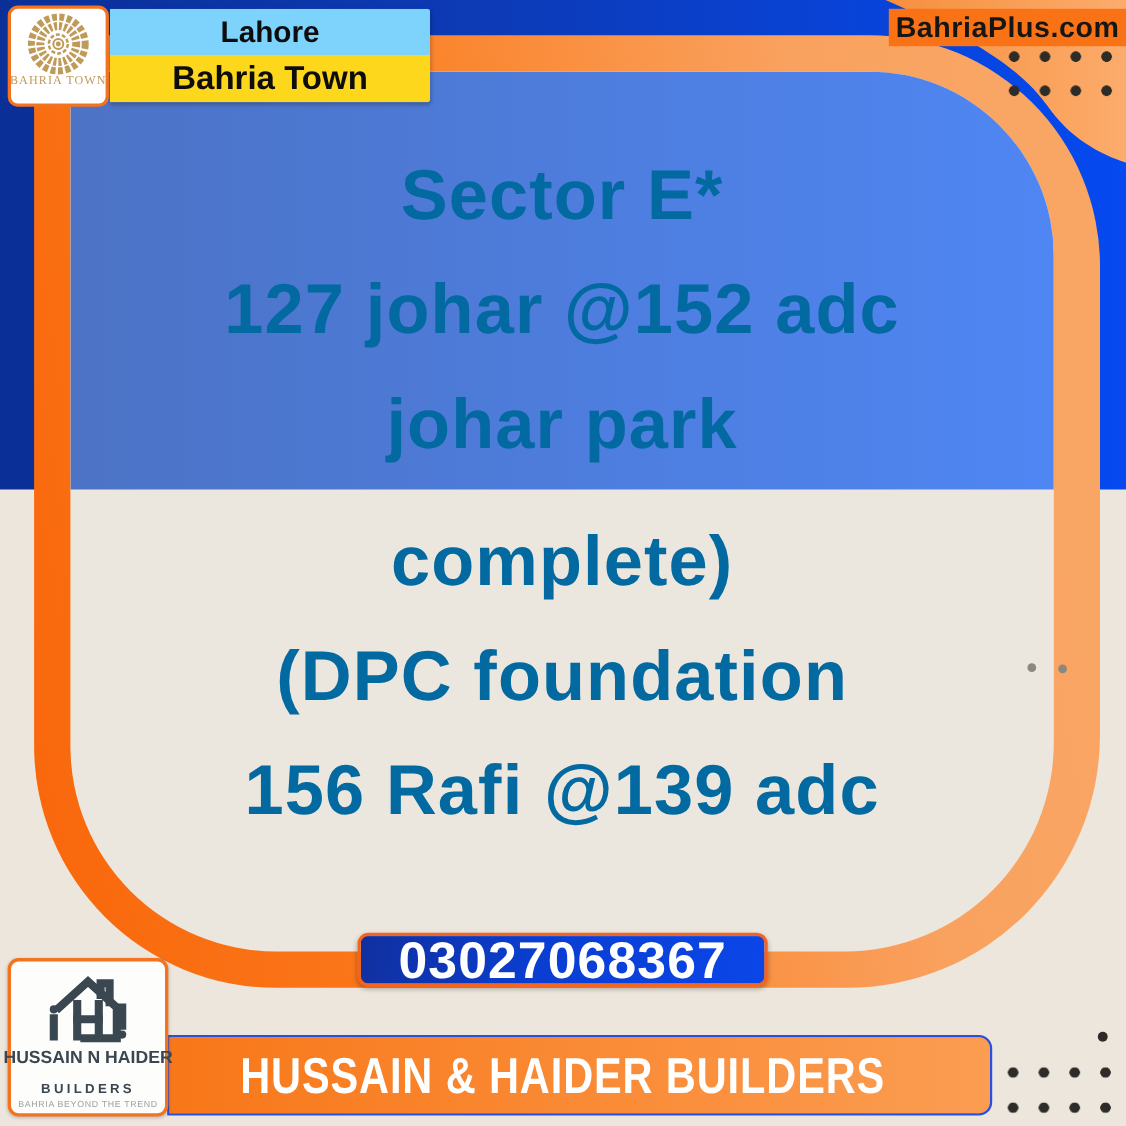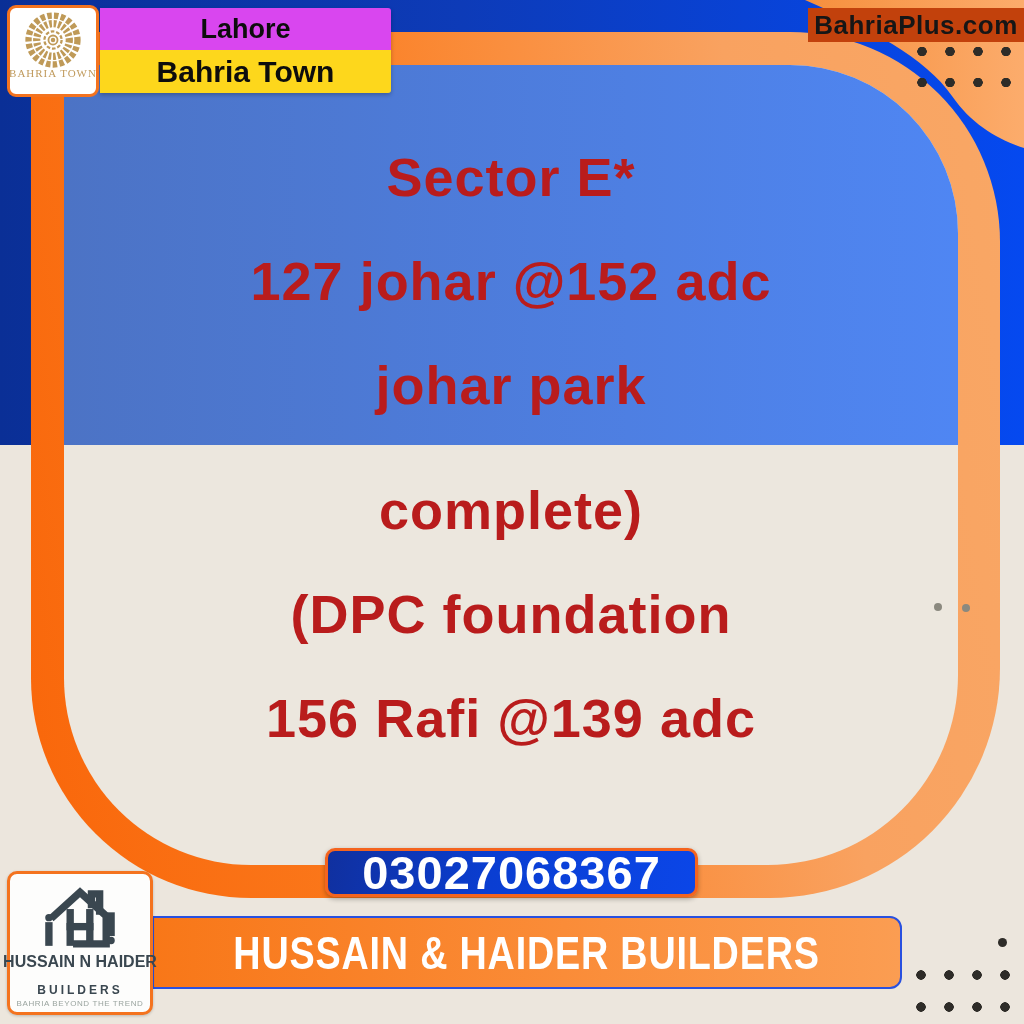--- a/index.html
+++ b/index.html
@@ -8,21 +8,21 @@
 
   
   .bg-top{position:absolute;left:0;top:0;width:1024px;height:445px;
     background:linear-gradient(90deg,#0a2f96 0%,#0d3bb8 45%,#0549f0 100%);}
 
   
   .corner-tr{position:absolute;left:764px;top:0;width:260px;height:170px;}
 
   
   .website-strip{position:absolute;left:808px;top:8px;width:216px;height:34px;
-    background:#c2410c;display:flex;align-items:center;justify-content:center;
+    background:#f97316;display:flex;align-items:center;justify-content:center;
     font-size:26px;font-weight:bold;color:#161616;letter-spacing:.5px;}
 
   
   .dotgrid{position:absolute;background-image:radial-gradient(circle,#2e2c28 4.5px,transparent 5px);}
   .dots-tr{left:908px;top:36px;width:114px;height:62px;background-size:28px 31px;}
   .dots-br{left:907px;top:959px;width:114px;height:64px;background-size:28px 32px;}
   .dot{position:absolute;border-radius:50%;}
   .dot-br-single{left:998px;top:938px;width:9px;height:9px;background:#2e2c28;}
   .dot-mid-1{left:934px;top:603px;width:8px;height:8px;background:#8b897f;}
   .dot-mid-2{left:962px;top:604px;width:8px;height:8px;background:#8b897f;}
@@ -31,53 +31,53 @@
   .frame{position:absolute;left:31px;top:32px;width:969px;height:866px;
     background:linear-gradient(80deg,#f9660a 0%,#fb7d20 38%,#f9a260 75%,#f9a765 100%);
     border-radius:60px 210px 230px 220px;}
 
   
   .panel{position:absolute;left:64px;top:65px;width:894px;height:800px;
     border-radius:27px 168px 190px 187px;overflow:hidden;background:#ece7de;}
   .panel-blue{position:absolute;left:0;top:0;width:100%;height:380px;
     background:linear-gradient(90deg,#4c73c5 0%,#4f86f3 100%);}
   .listing{position:absolute;left:0;width:100%;text-align:center;
-    font-size:54px;font-weight:bold;color:#b91c1c;line-height:104px;letter-spacing:1px;}
+    font-size:64px;font-weight:bold;color:#0369a1;line-height:104px;letter-spacing:1px;}
   .listing-blue{top:60px;}
   .listing-beige{top:393px;}
 
   
   .loc-banner{position:absolute;left:100px;top:8px;width:291px;height:85px;
     box-shadow:0 2px 4px rgba(0,0,0,.25);border-radius:0 3px 3px 0;overflow:hidden;}
   .loc-row{display:flex;align-items:center;justify-content:center;
     font-weight:bold;color:#0d0d0d;}
-  .loc-row1{height:42px;background:#d946ef;font-size:27px;}
+  .loc-row1{height:42px;background:#7dd3fc;font-size:27px;}
   .loc-row2{height:43px;background:#fdd71c;font-size:30px;}
 
   
   .bahria-box{position:absolute;left:7px;top:5px;width:92px;height:92px;background:#fff;
     border:3px solid #f4731f;border-radius:9px;box-sizing:border-box;
     display:flex;flex-direction:column;align-items:center;justify-content:flex-start;}
   .bahria-box svg{margin-top:3px;}
   .bahria-name{font-family:"Liberation Serif",serif;font-size:11px;color:#c09a5c;
     letter-spacing:1px;margin-top:-2px;white-space:nowrap;}
 
   
   .phone-btn{position:absolute;left:325px;top:848px;width:373px;height:49px;box-sizing:border-box;
     background:linear-gradient(100deg,#10309f 0%,#0a3ed2 45%,#0b46e8 100%);
     border:3px solid #f4641e;border-radius:10px;
     display:flex;align-items:center;justify-content:center;
     color:#fff;font-size:47px;font-weight:bold;letter-spacing:1px;
     box-shadow:0 2px 5px rgba(0,0,0,.3);cursor:pointer;}
 
   
-  .builder-banner{position:absolute;left:152px;top:916px;width:750px;height:73px;box-sizing:border-box;
+  .builder-banner{position:absolute;left:152px;top:941px;width:750px;height:73px;box-sizing:border-box;
     background:linear-gradient(90deg,#f87718 0%,#fa8c38 55%,#fb9d52 100%);
     border:2px solid #2850e0;border-radius:0 12px 12px 0;
-    display:flex;align-items:center;justify-content:center;}
+    display:flex;align-items:center;}
   .builder-banner span{color:#fff;font-size:46px;font-weight:bold;white-space:nowrap;
     transform:scaleX(.82);letter-spacing:1px;}
 
   
   .builder-box{position:absolute;left:7px;top:871px;width:146px;height:144px;background:#fdfdfc;
     border:3px solid #f4731f;border-radius:10px;box-sizing:border-box;
     display:flex;flex-direction:column;align-items:center;box-shadow:0 1px 3px rgba(0,0,0,.2);}
   .builder-box svg{margin-top:6px;}
   .builder-name1{font-size:16px;font-weight:bold;color:#3a4750;white-space:nowrap;margin-top:1px;}
   .builder-name2{font-size:12px;font-weight:bold;color:#3a4750;letter-spacing:3px;margin-top:12px;}

